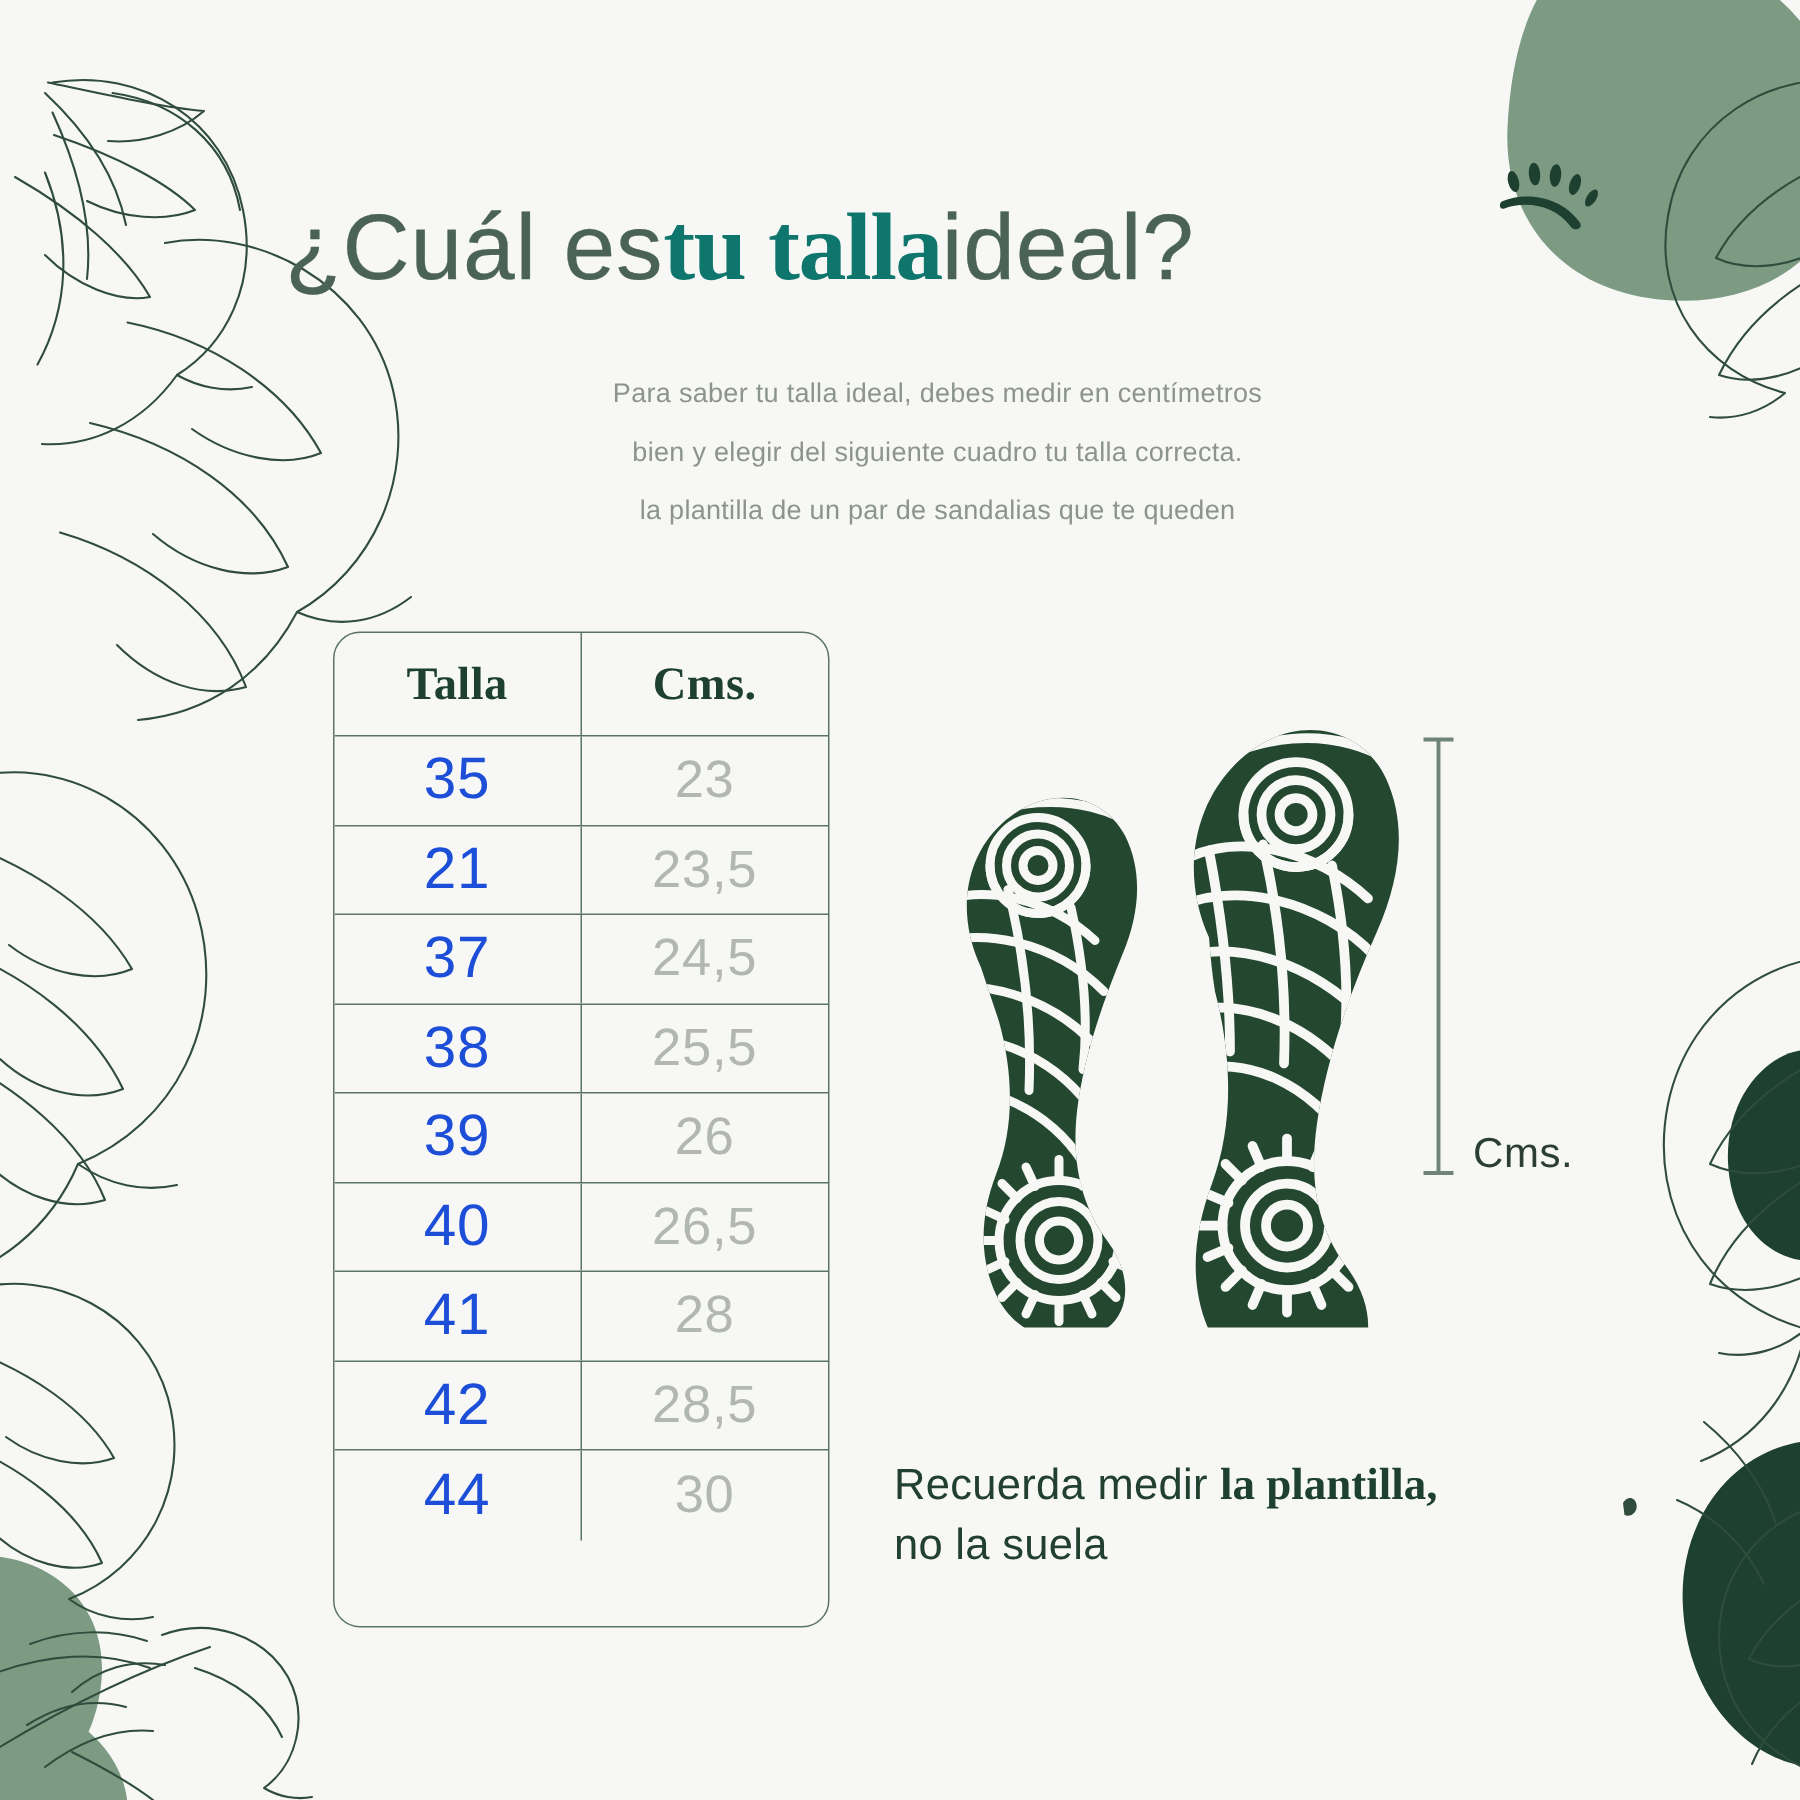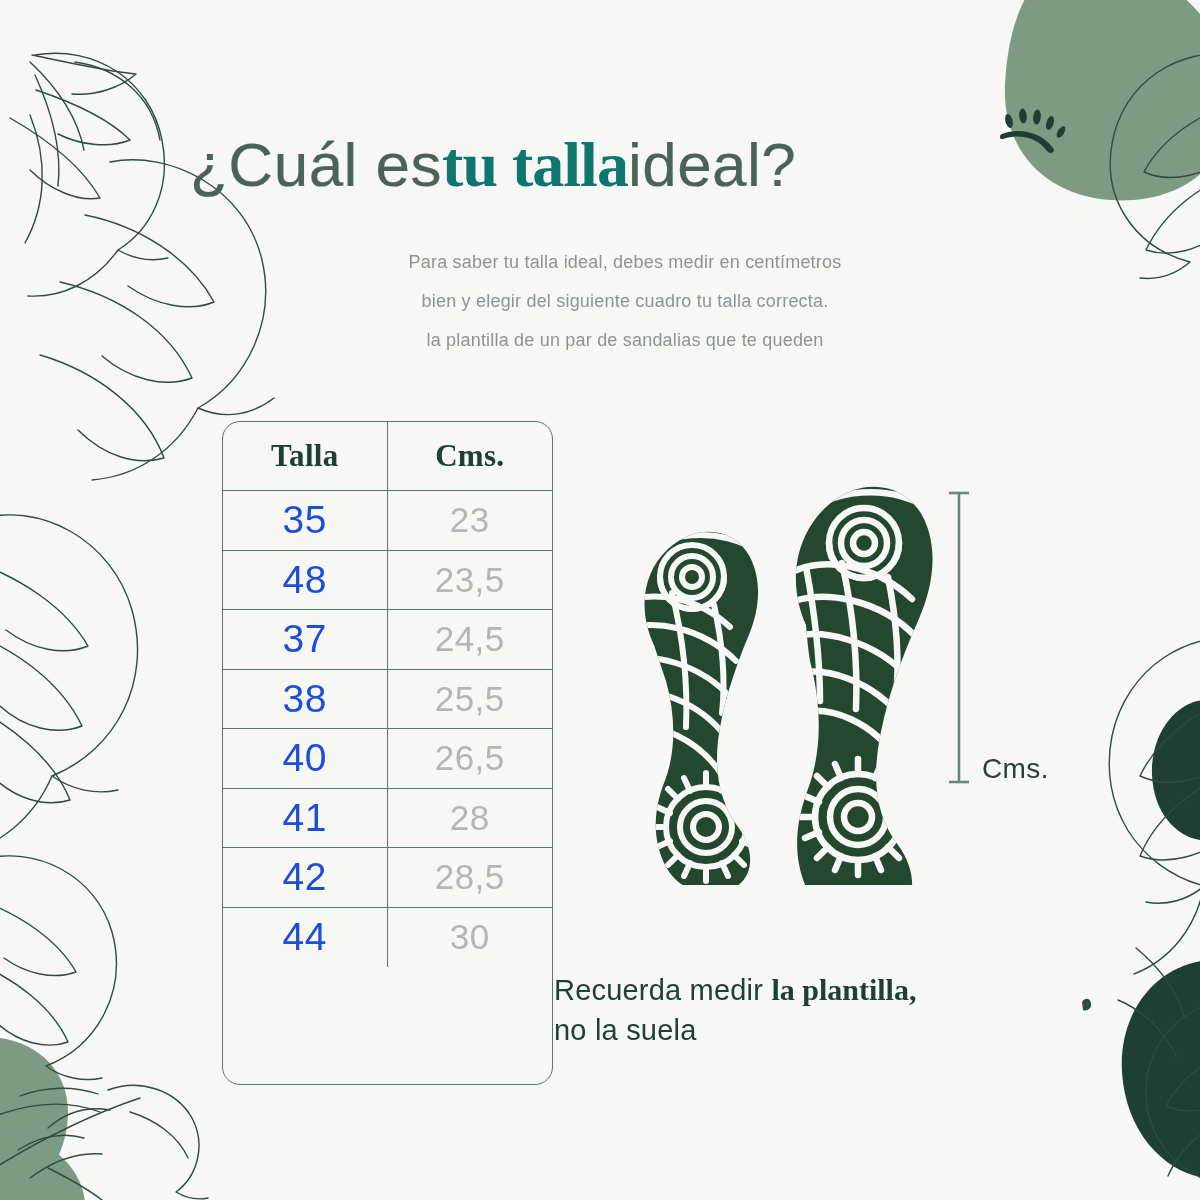--- a/index.html
+++ b/index.html
@@ -159,21 +159,21 @@
     top: 753px;
     font-size: 28px;
     font-weight: 300;
     color: #2b3f34;
     letter-spacing: 0.4px;
   }
 
   
   .footer-note {
     position: absolute;
-    left: 554px;
+    left: 596px;
     top: 970px;
     width: 540px;
     font-size: 29px;
     line-height: 40px;
     font-weight: 300;
     color: #22402f;
     letter-spacing: 0.2px;
   }
   .footer-note .fn-bold {
     font-family: "Liberation Serif", serif;
@@ -307,40 +307,48 @@
     <div class="st-row">
       <div class="st-cell left">
           <span class="talla-text">35</span>
         </div>
       <div class="st-cell">
           <span class="cms-text">23</span>
         </div>
     </div>
     <div class="st-row">
       <div class="st-cell left">
-          <span class="talla-text">48</span>
+          <span class="talla-text">21</span>
         </div>
       <div class="st-cell">
           <span class="cms-text">23,5</span>
         </div>
     </div>
     <div class="st-row">
       <div class="st-cell left">
           <span class="talla-text">37</span>
         </div>
       <div class="st-cell">
           <span class="cms-text">24,5</span>
         </div>
     </div>
     <div class="st-row">
       <div class="st-cell left">
           <span class="talla-text">38</span>
         </div>
       <div class="st-cell">
           <span class="cms-text">25,5</span>
+        </div>
+    </div>
+    <div class="st-row">
+      <div class="st-cell left">
+          <span class="talla-text">39</span>
+        </div>
+      <div class="st-cell">
+          <span class="cms-text">26</span>
         </div>
     </div>
     <div class="st-row">
       <div class="st-cell left">
           <span class="talla-text">40</span>
         </div>
       <div class="st-cell">
           <span class="cms-text">26,5</span>
         </div>
     </div>

